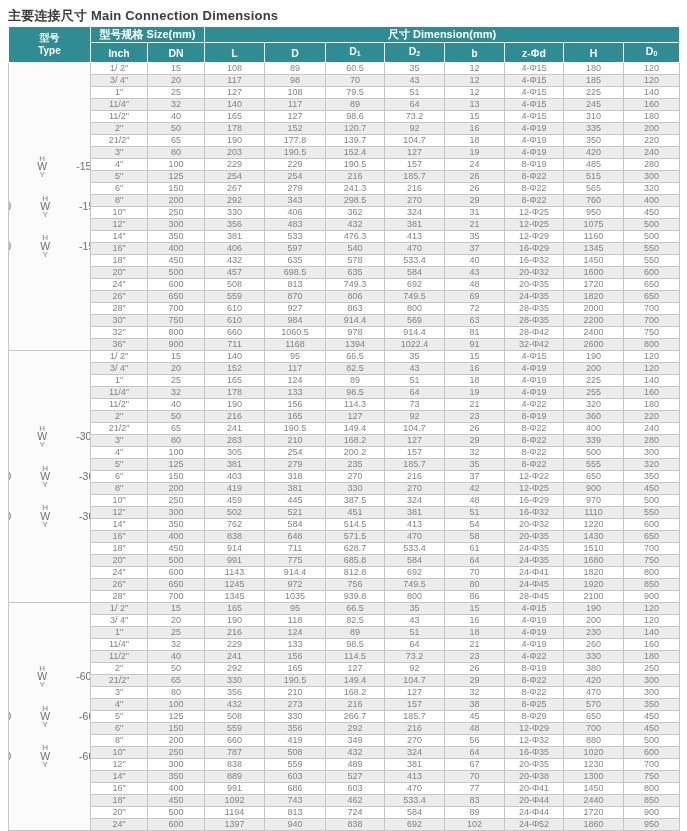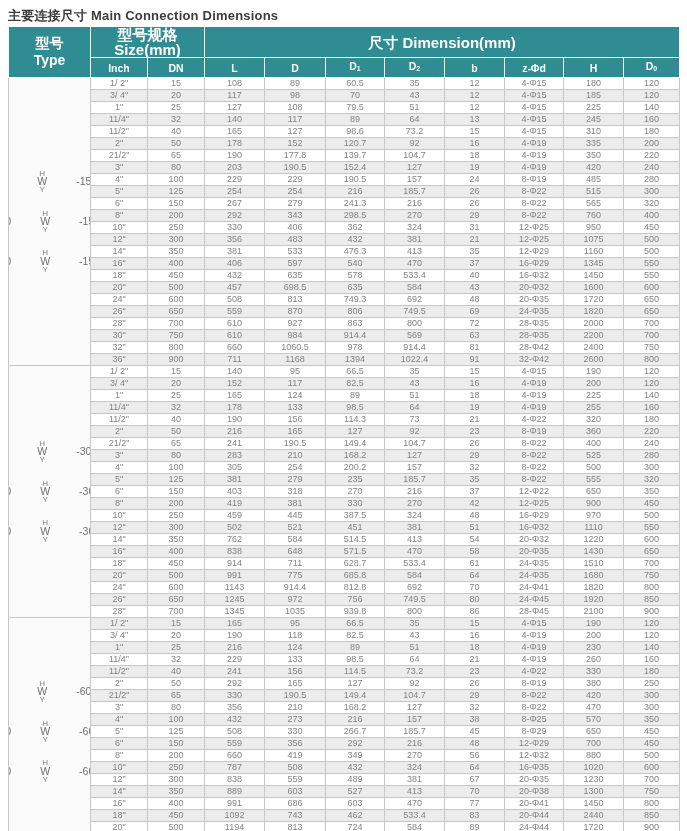--- a/index.html
+++ b/index.html
@@ -27,27 +27,27 @@
     width: 671px;
   }
   thead th {
     background: #2e8c92;
     color: #ffffff;
     font-weight: bold;
     border: 1.5px solid #ffffff;
     padding: 0;
   }
   th.group-th {
-    font-size: 15px;
+    font-size: 11px;
     height: 15px;
     line-height: 15px;
     margin-left: 38px;
   }
   th.type-th {
-    font-size: 14px;
+    font-size: 10px;
     line-height: 1.25;
     font-weight: bold;
   }
   th.sub-th {
     font-size: 10.5px;
     height: 16px;
     line-height: 16px;
   }
   th .subd {
     font-size: 7px;
@@ -582,21 +582,21 @@
         </tr>
         <tr>
           <td>3"</td>
           <td>80</td>
           <td>283</td>
           <td>210</td>
           <td>168.2</td>
           <td>127</td>
           <td>29</td>
           <td>8-Φ22</td>
-          <td>525</td>
+          <td>339</td>
           <td>280</td>
         </tr>
         <tr>
           <td>4"</td>
           <td>100</td>
           <td>305</td>
           <td>254</td>
           <td>200.2</td>
           <td>157</td>
           <td>32</td>

